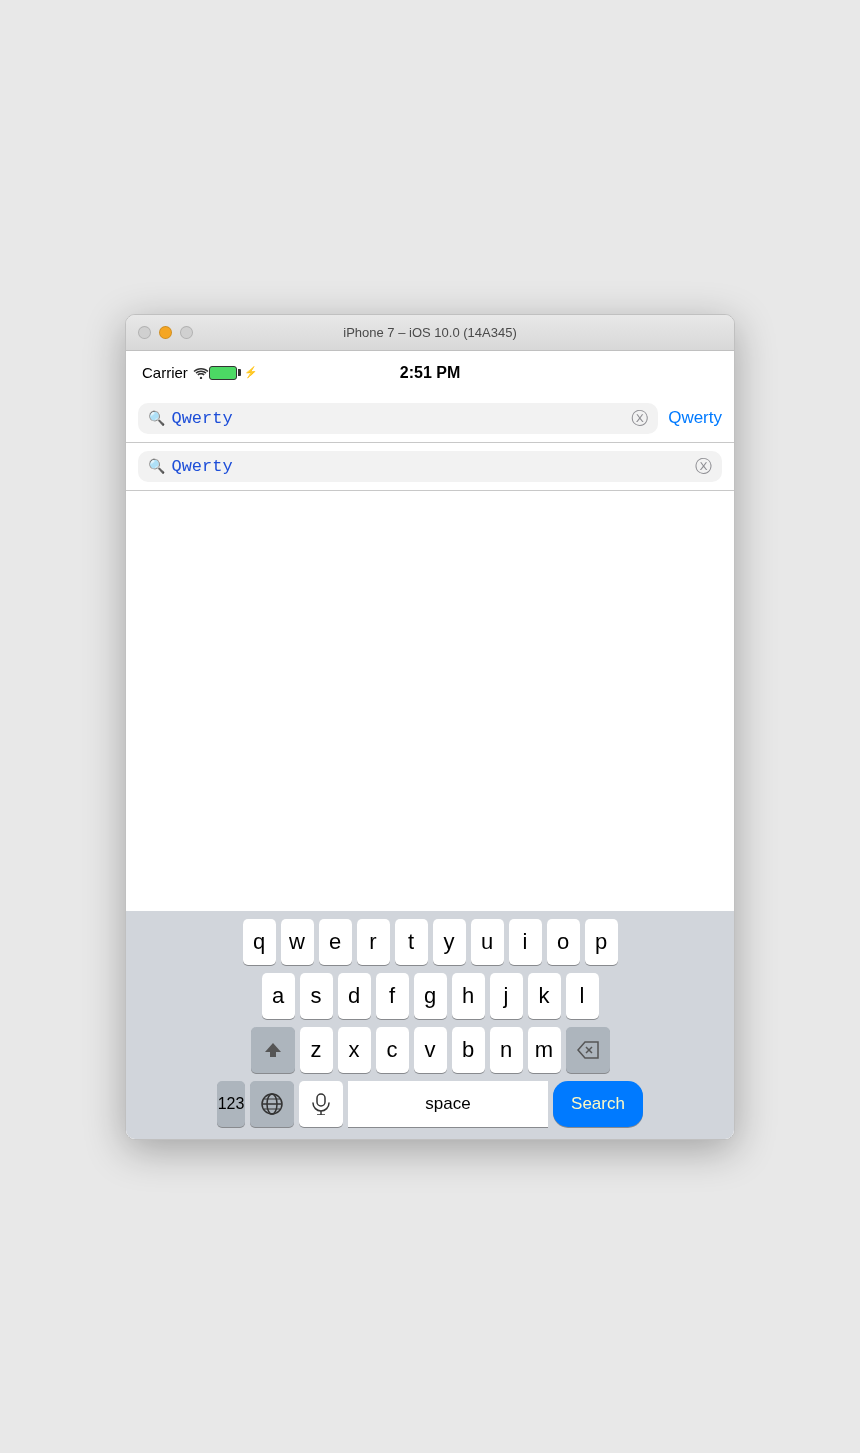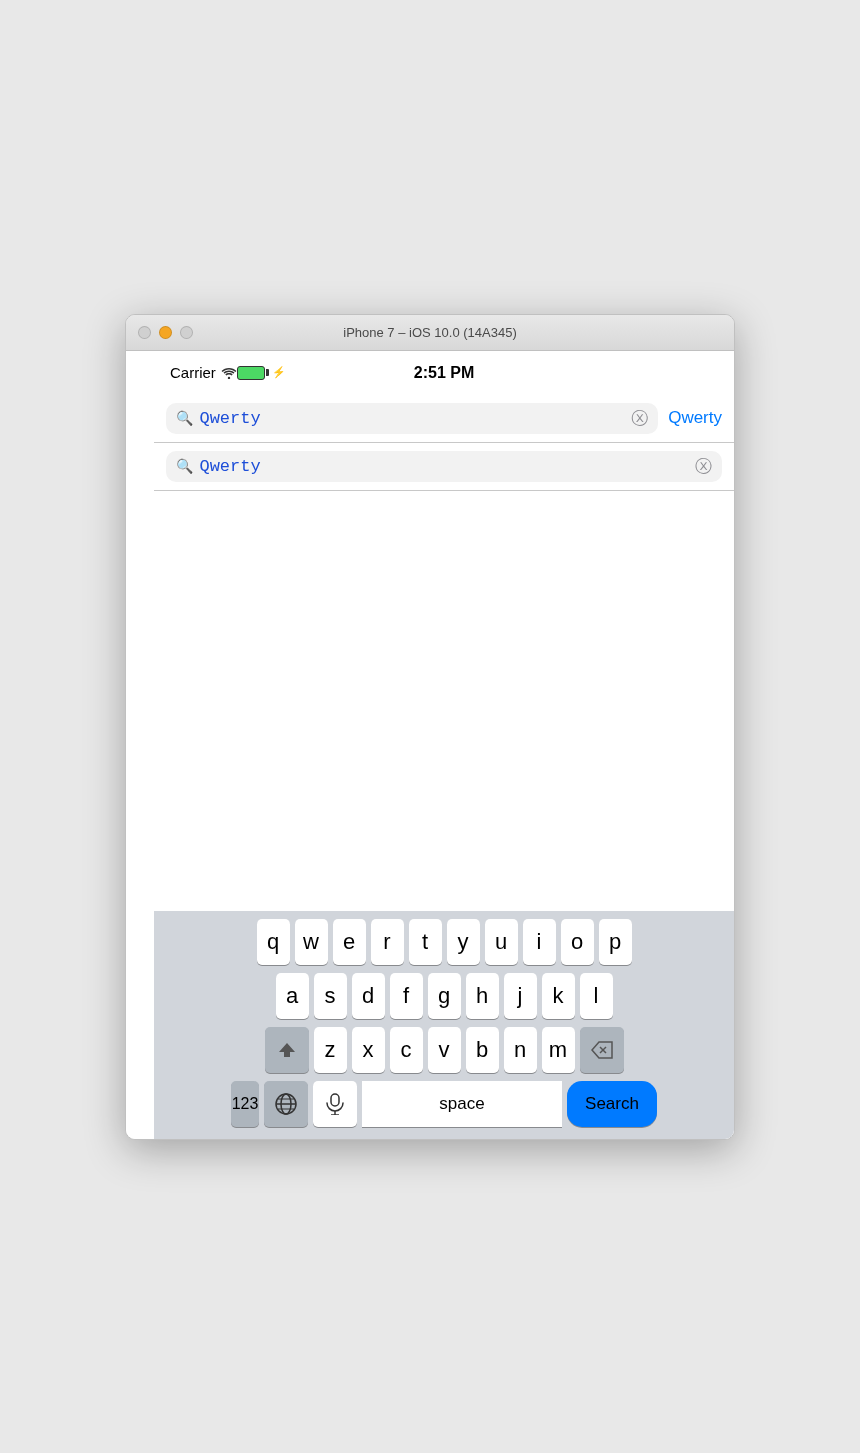--- a/index.html
+++ b/index.html
@@ -58,21 +58,20 @@
       font-size: 13px;
       color: #4a4a4a;
       font-weight: 500;
     }
 
     
     .iphone-screen {
       background: white;
       display: flex;
       flex-direction: column;
-      padding-left: 28px;
     }
 
     .status-carrier {
       display: flex;
       align-items: center;
       gap: 5px;
       font-size: 15px;
       font-weight: 500;
     }
 
@@ -307,21 +306,21 @@
     .key-search {
       width: 90px;
       height: 46px;
       background: #007AFF;
       border-radius: 15px;
       box-shadow: 0 1px 0 rgba(0,0,0,0.35);
       display: flex;
       align-items: center;
       justify-content: center;
       font-size: 17px;
-      color: #000000;
+      color: #fef9c3;
       cursor: pointer;
       font-weight: 400;
     }
 
     .status-bar-wrapper {
       position: relative;
       display: flex;
       align-items: center;
       height: 44px;
       padding: 0 16px;

